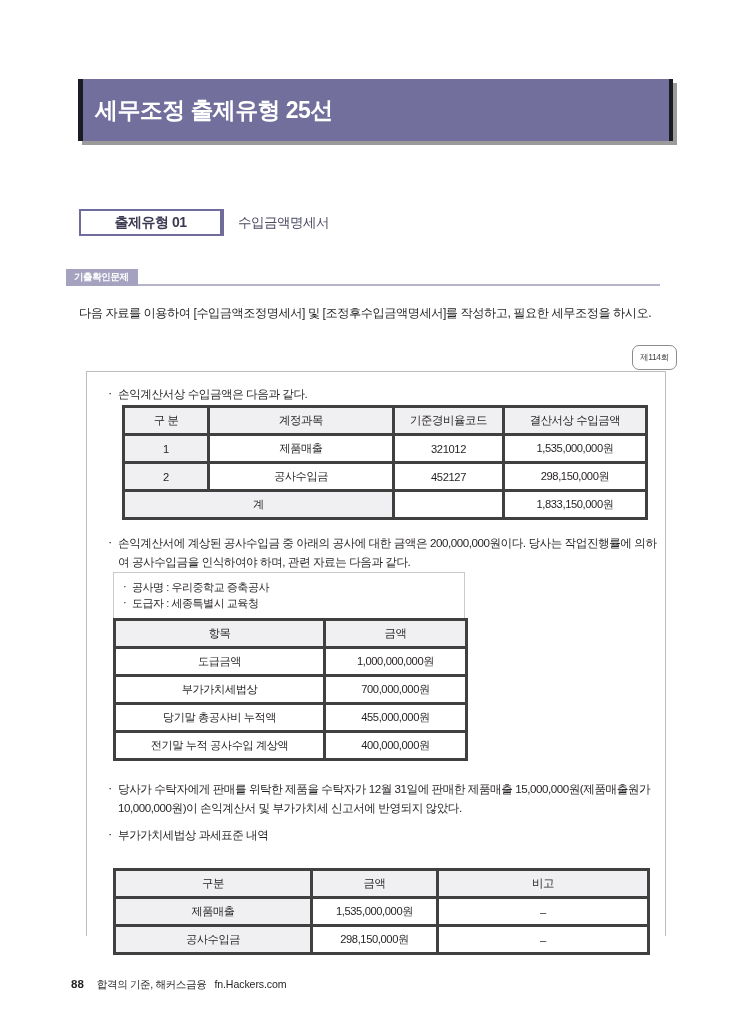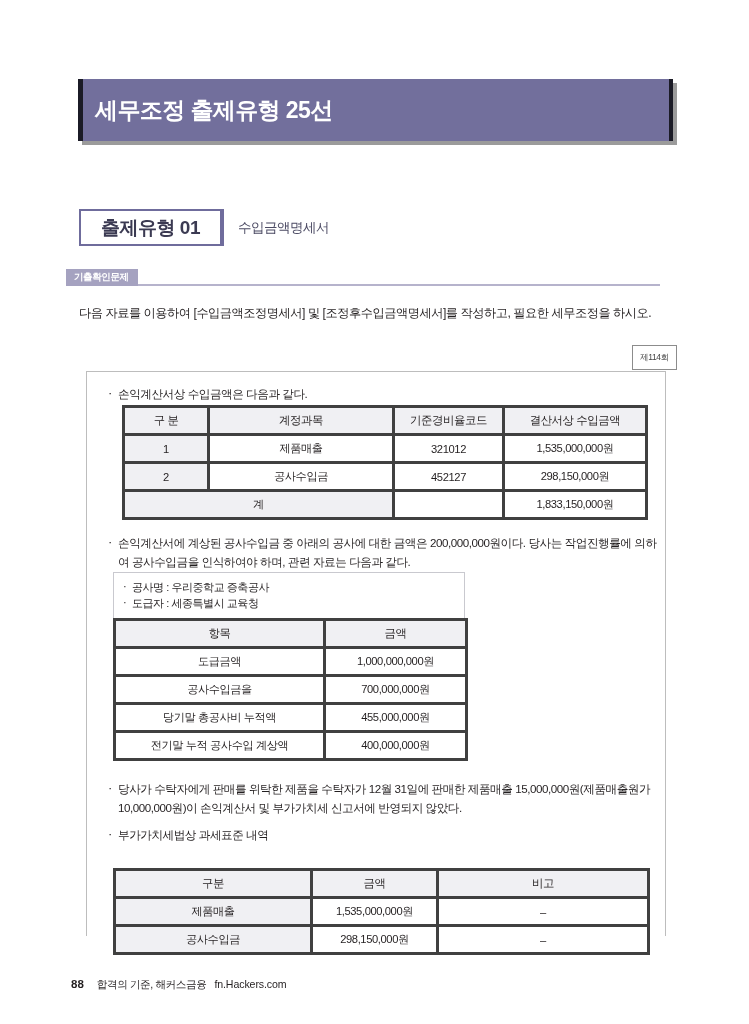--- a/index.html
+++ b/index.html
@@ -57,29 +57,29 @@
   
   .type-row {
     position: absolute;
     left: 79px;
     top: 209px;
     display: flex;
     align-items: center;
   }
   .type-badge {
     width: 145px;
-    height: 37px;
+    height: 27px;
     border: 2px solid #6f6c9c;
     border-right-width: 4px;
     box-sizing: border-box;
     display: flex;
     align-items: center;
     justify-content: center;
     color: #3b3a52;
-    font-size: 19px;
+    font-size: 14px;
     font-weight: bold;
     letter-spacing: -0.5px;
     background: #ffffff;
   }
   .type-label {
     margin-left: 14px;
     font-size: 13.5px;
     color: #4b4a63;
     letter-spacing: -0.5px;
   }
@@ -124,21 +124,21 @@
     font-size: 12.2px;
     line-height: 20px;
     letter-spacing: -0.45px;
     color: #231f20;
   }
   .exam-ref {
     position: absolute;
     right: 0;
     top: 42px;
     border: 1px solid #8c8c8c;
-    border-radius: 0;
+    border-radius: 7px;
     font-size: 8.5px;
     letter-spacing: -0.3px;
     padding: 1px 7px 2px 7px;
     color: #444444;
     background: #ffffff;
   }
 
   
   .problem-box {
     position: absolute;
@@ -348,21 +348,21 @@
           <td>항목</td>
           <td>금액</td>
         </tr>
       </thead>
       <tbody>
         <tr>
           <td>도급금액</td>
           <td>1,000,000,000원</td>
         </tr>
         <tr>
-          <td>공사수입금을</td>
+          <td>부가가치세법상</td>
           <td>700,000,000원</td>
         </tr>
         <tr>
           <td>당기말 총공사비 누적액</td>
           <td>455,000,000원</td>
         </tr>
         <tr>
           <td>전기말 누적 공사수입 계상액</td>
           <td>400,000,000원</td>
         </tr>

